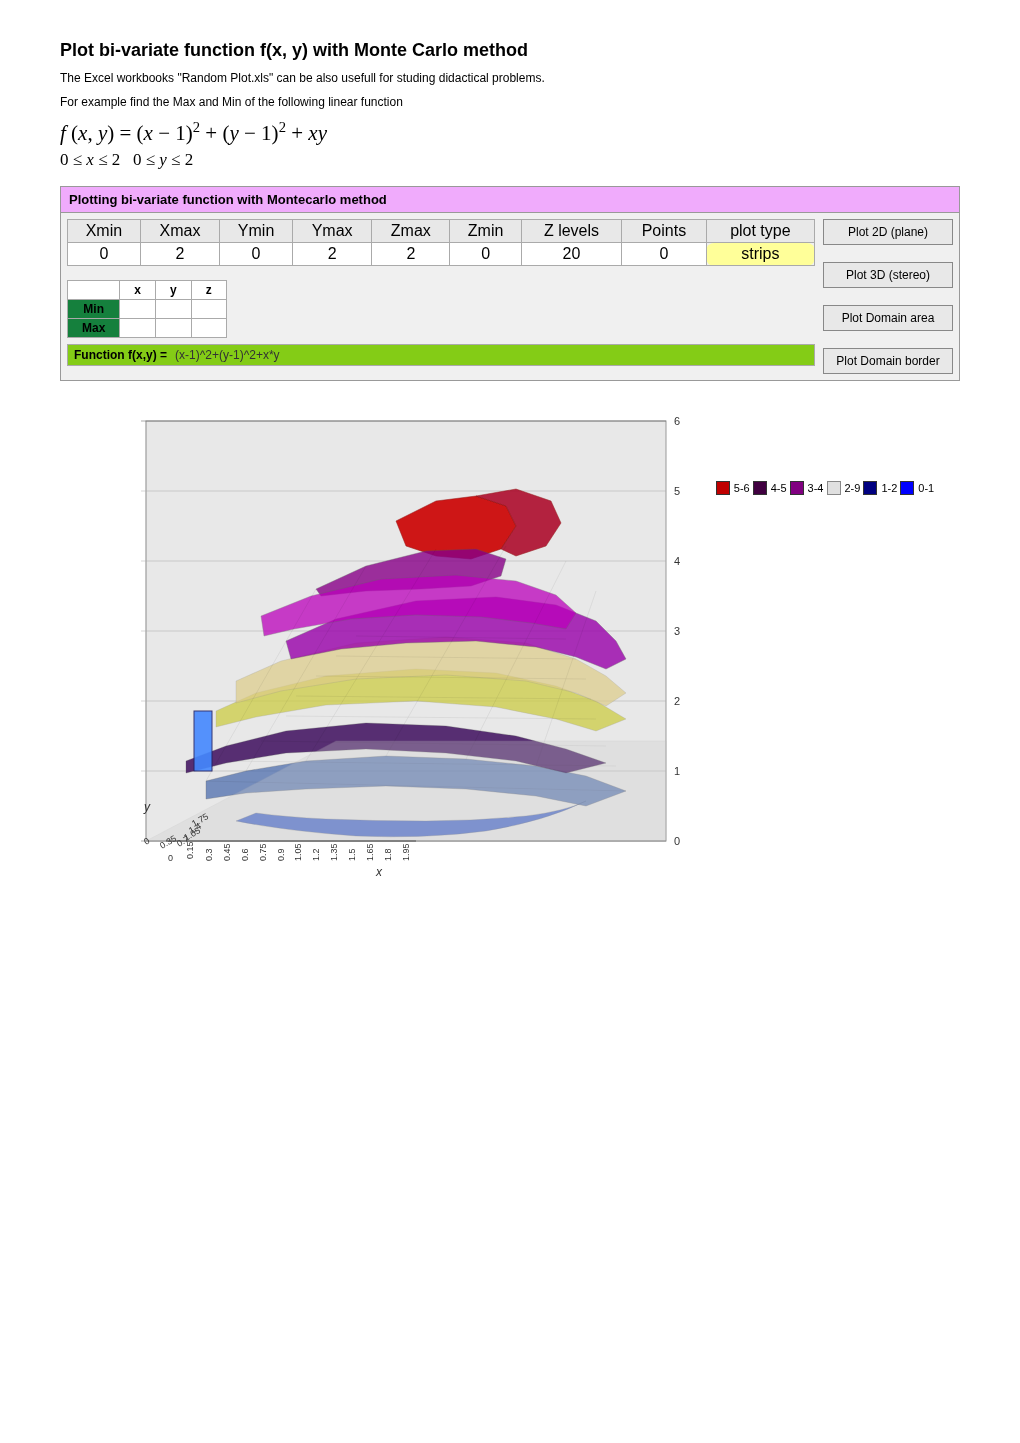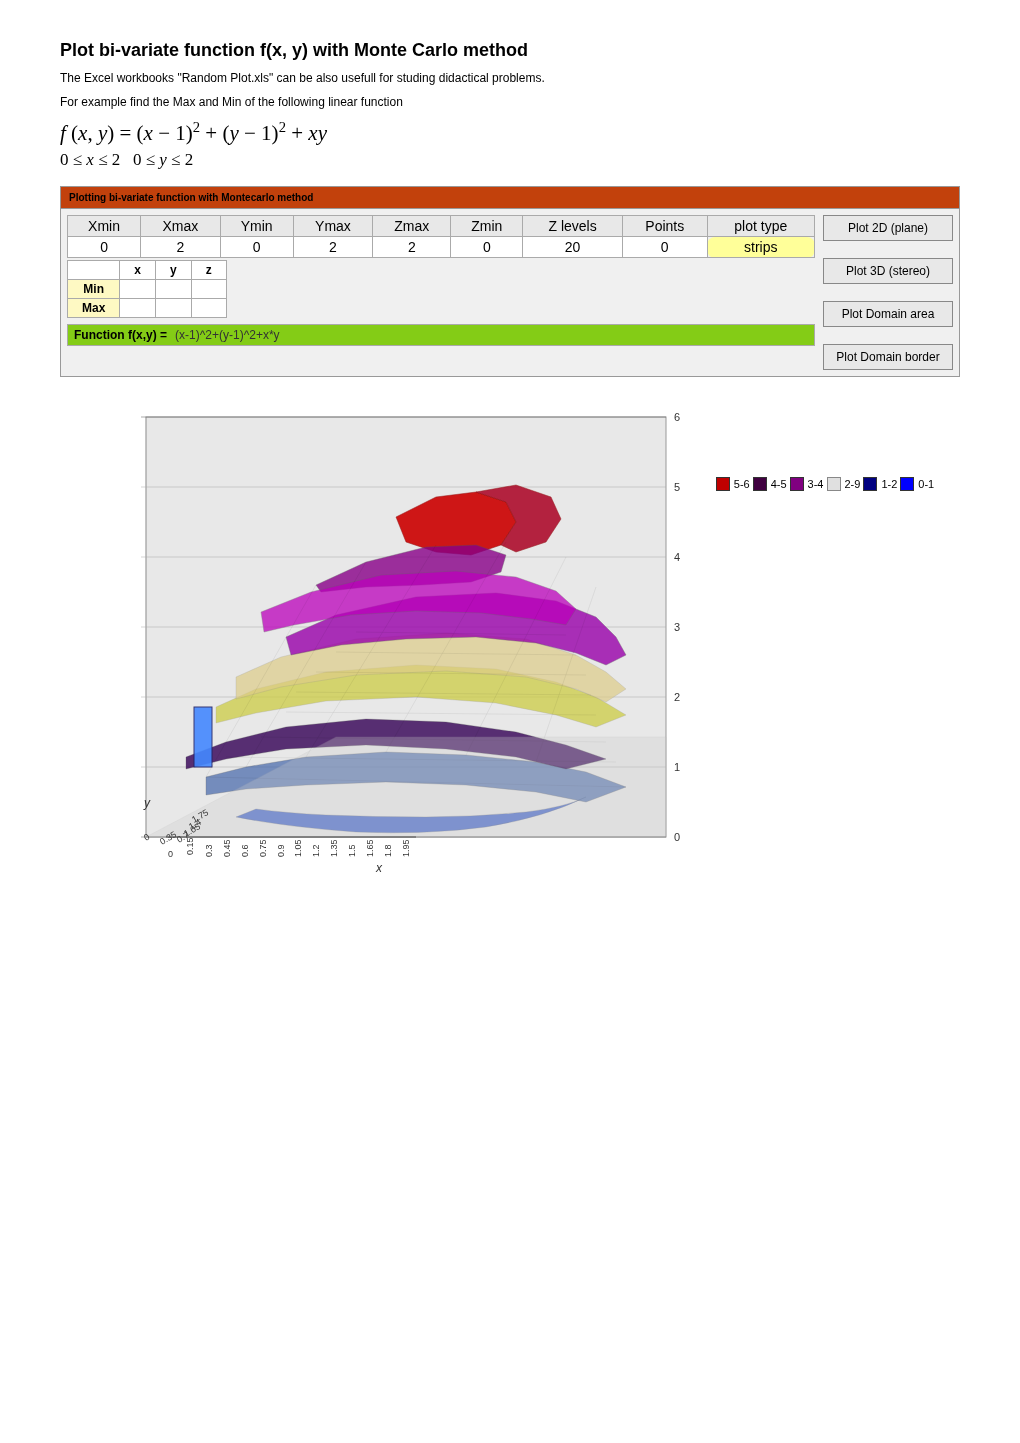--- a/index.html
+++ b/index.html
@@ -36,24 +36,24 @@
       margin-bottom: 16px;
     }
     
     .main-panel {
       border: 1px solid #999;
       background: #f0f0f0;
       padding: 0;
       margin-bottom: 20px;
     }
     .panel-title {
-      background: #c2410c;
+      background: #f0abfc;
       padding: 5px 8px;
       font-weight: bold;
-      font-size: 10px;
+      font-size: 13px;
       border-bottom: 1px solid #999;
     }
     .panel-body {
       display: flex;
       padding: 6px;
       gap: 8px;
     }
     .panel-left {
       flex: 1;
     }
@@ -68,22 +68,22 @@
       background: #fff;
       padding: 5px 6px;
       font-size: 11.5px;
       line-height: 1.4;
       margin-bottom: 8px;
     }
     
     .params-table {
       border-collapse: collapse;
       width: 100%;
-      font-size: 14px;
-      margin-bottom: 2px;
+      font-size: 16px;
+      margin-bottom: 14px;
     }
     .params-table th, .params-table td {
       border: 1px solid #aaa;
       padding: 2px 6px;
       text-align: center;
       background: #fff;
     }
     .params-table th {
       background: #e8e8e8;
       font-weight: normal;
@@ -99,21 +99,21 @@
       margin-bottom: 6px;
     }
     .minmax-table th, .minmax-table td {
       border: 1px solid #aaa;
       padding: 2px 14px;
       text-align: center;
       background: #fff;
     }
     .minmax-table .row-header {
       font-weight: bold;
-      background: #fef9c3;
+      background: #15803d;
     }
     
     .function-row {
       display: flex;
       align-items: center;
       border: 1px solid #aaa;
       background: #84cc16;
       padding: 3px 6px;
       font-size: 12px;
       margin-top: 4px;

